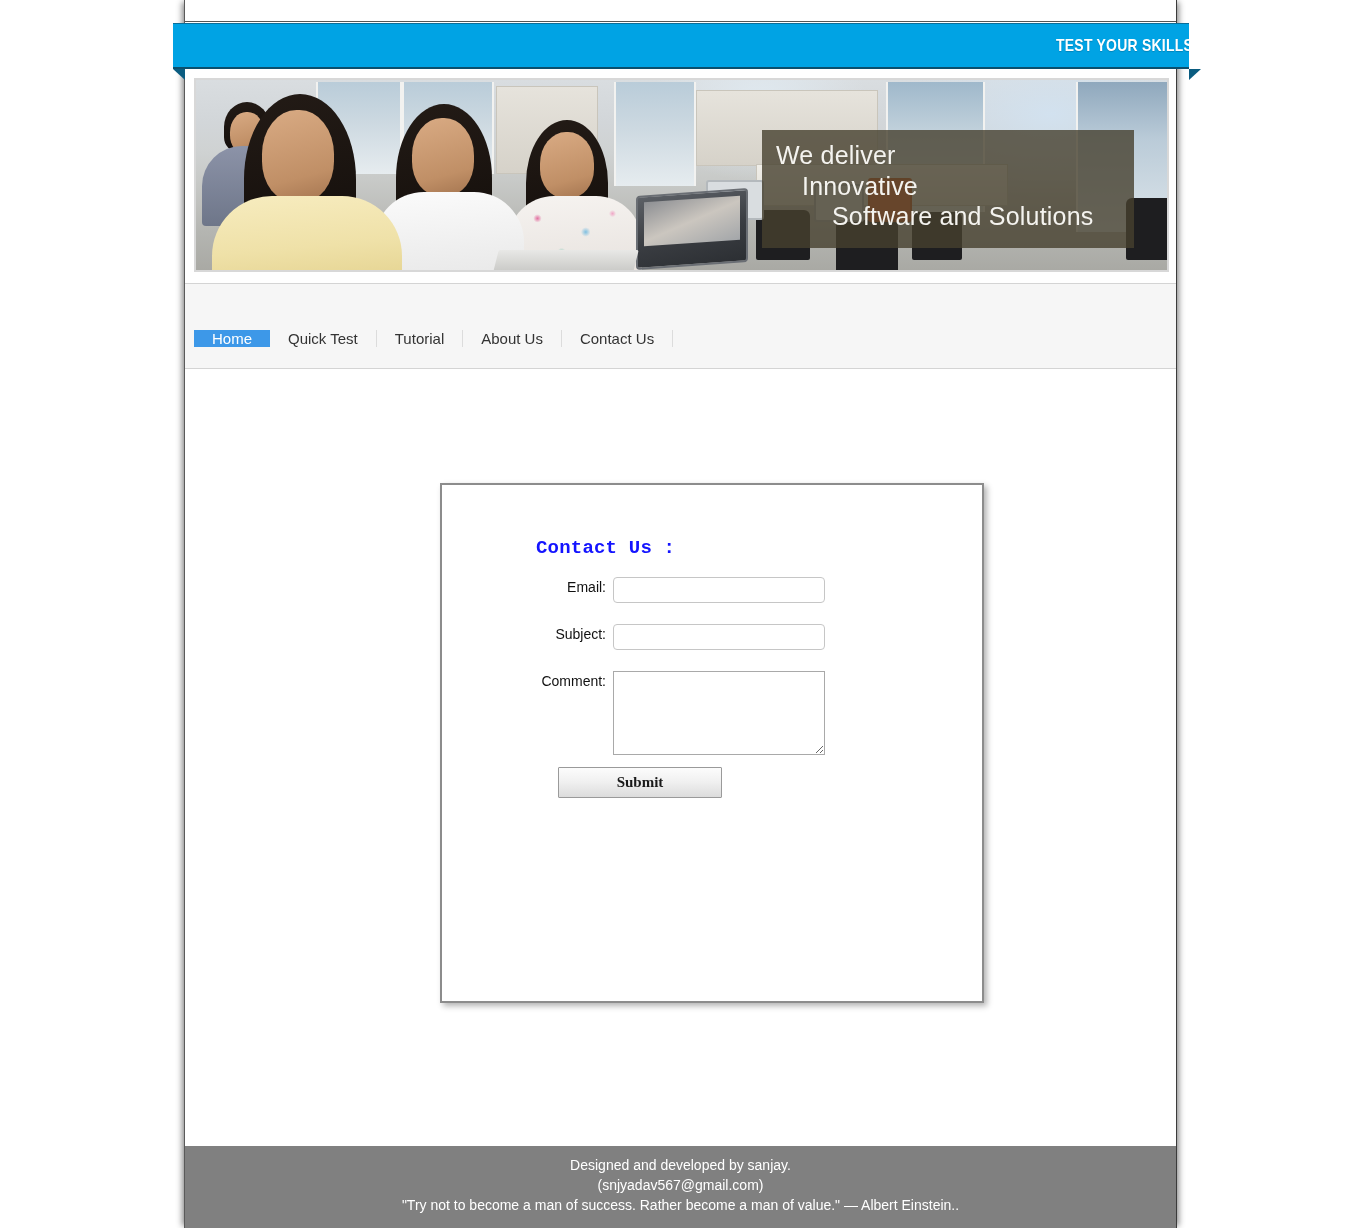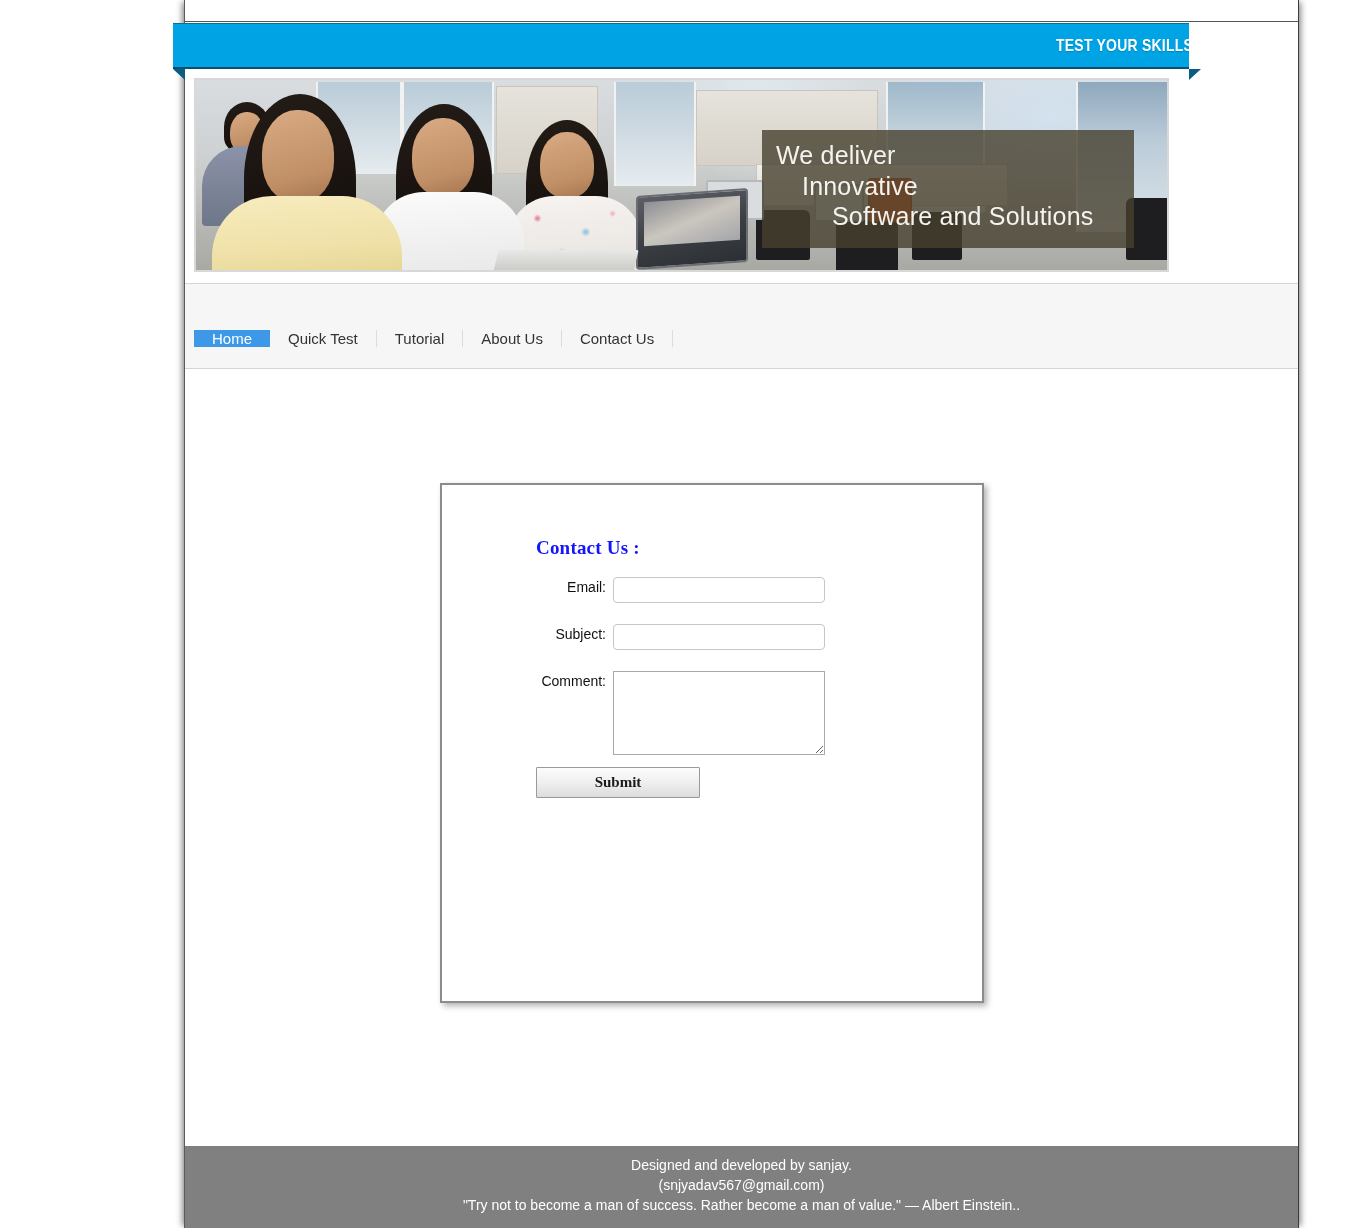--- a/index.html
+++ b/index.html
@@ -13,21 +13,21 @@
     font-family: "Liberation Sans", sans-serif;
     overflow: hidden;
     position: relative;
   }
 
   
   #page-sheet {
     position: absolute;
     left: 184px;
     top: 0px;
-    width: 1115px;
+    width: 993px;
     height: 1228px;
     background: #ffffff;
     box-shadow: -4px 0 6px -2px rgba(0,0,0,0.45), 4px 0 6px -2px rgba(0,0,0,0.45);
     border-left: 1px solid #5a5a5a;
     border-right: 1px solid #3b3b3b;
     box-sizing: border-box;
     overflow: visible;
   }
 
   
@@ -300,21 +300,21 @@
     background: #ffffff;
     border: 2px solid #8c8c8c;
     box-sizing: border-box;
     box-shadow: 3px 3px 6px rgba(0,0,0,0.30);
   }
   #contact-heading {
     position: absolute;
     left: 94px;
     top: 52px;
     color: #1414ff;
-    font-family: Liberation Serif, serif;
+    font-family: Liberation Mono, monospace;
     font-size: 19px;
     font-weight: bold;
     letter-spacing: 0.2px;
   }
   #contact-form {
     position: absolute;
     left: 0px;
     top: 92px;
     width: 100%;
   }
@@ -354,21 +354,21 @@
     border-radius: 0;
     box-sizing: border-box;
     font-family: "Liberation Sans", sans-serif;
     font-size: 13px;
     padding: 3px 5px;
     resize: both;
     background: #ffffff;
     outline: none;
     color: #222;
   }
-  #submit-row { padding-left: 94px; }
+  #submit-row { padding-left: 94px; margin-left: 22px; }
   #submit-button {
     width: 164px;
     height: 31px;
     font-family: "Liberation Serif", serif;
     font-size: 15px;
     font-weight: bold;
     color: #1a1a1a;
     background: linear-gradient(180deg, #fcfcfc 0%, #f0f0f0 48%, #dcdcdc 100%);
     border: 1px solid #9a9a9a;
     border-radius: 1px;

